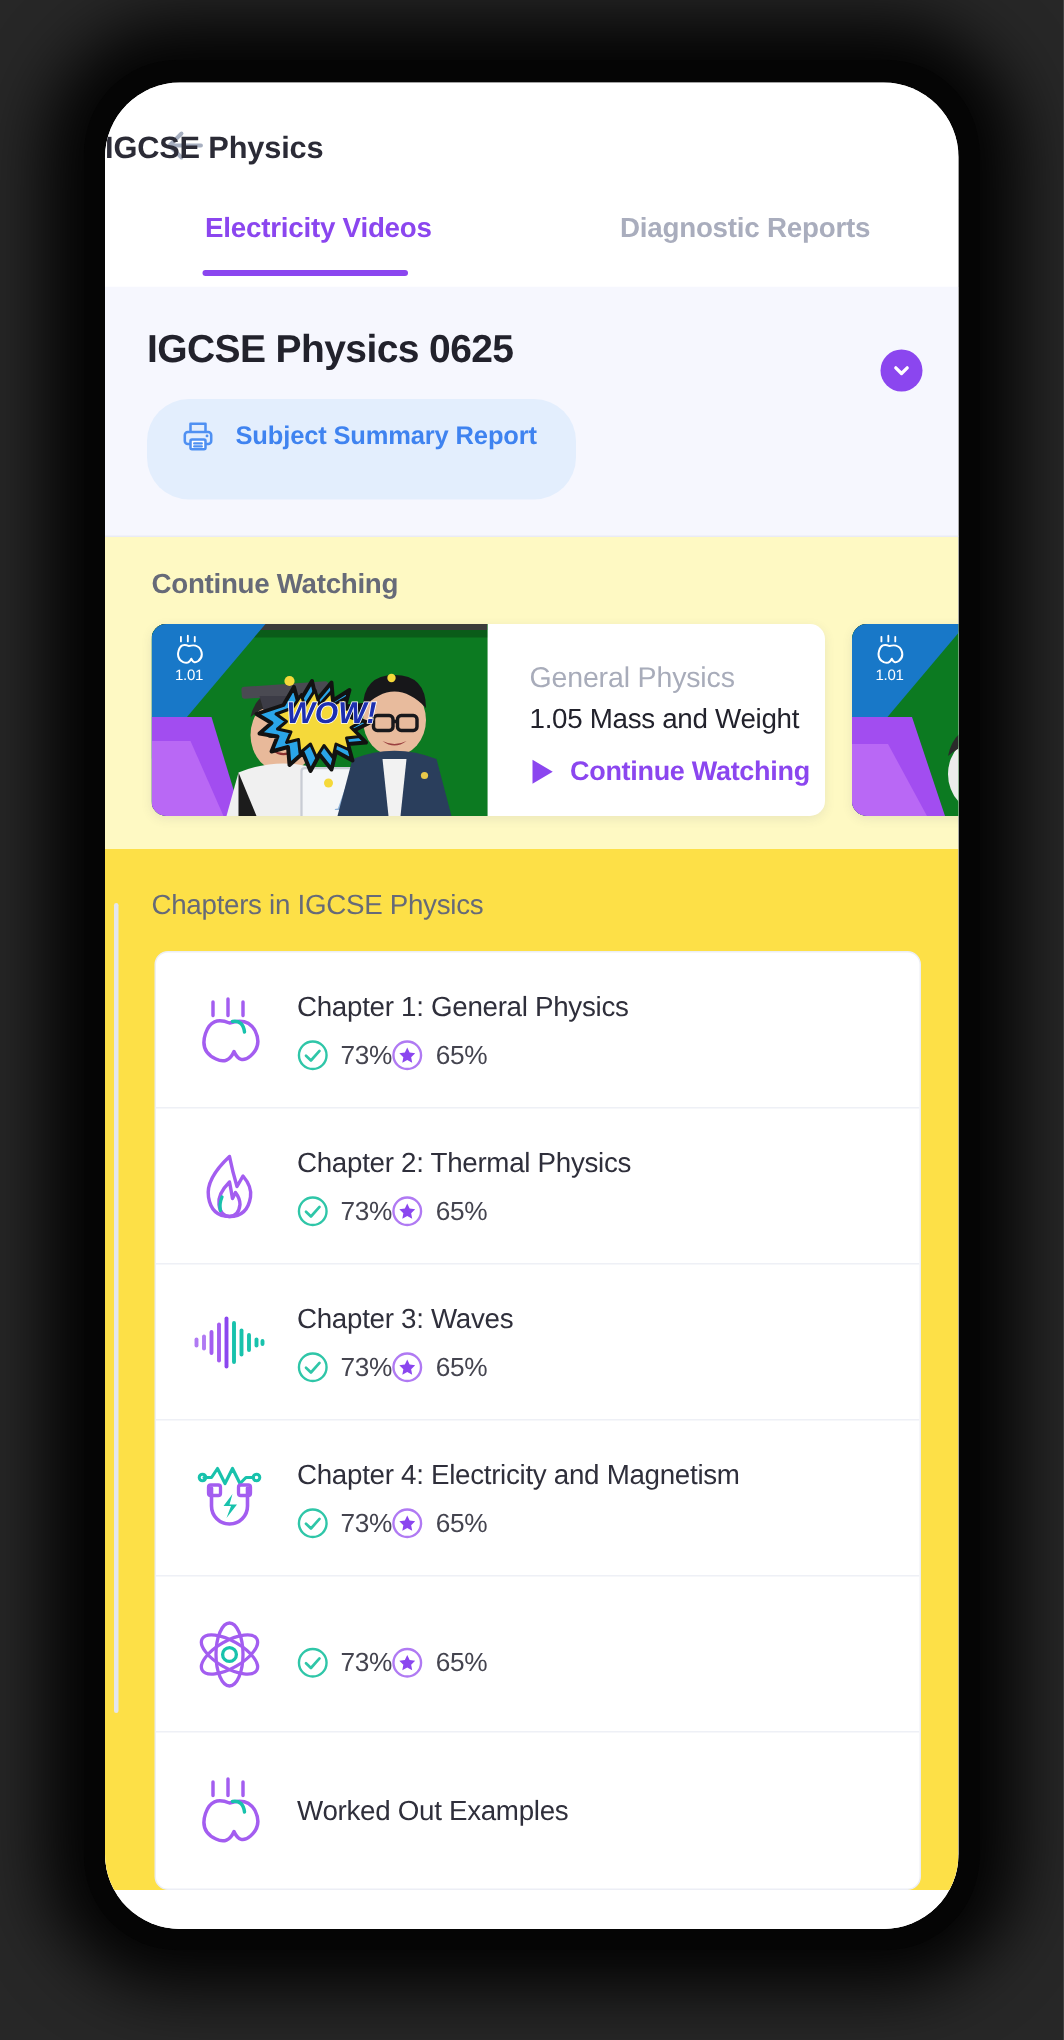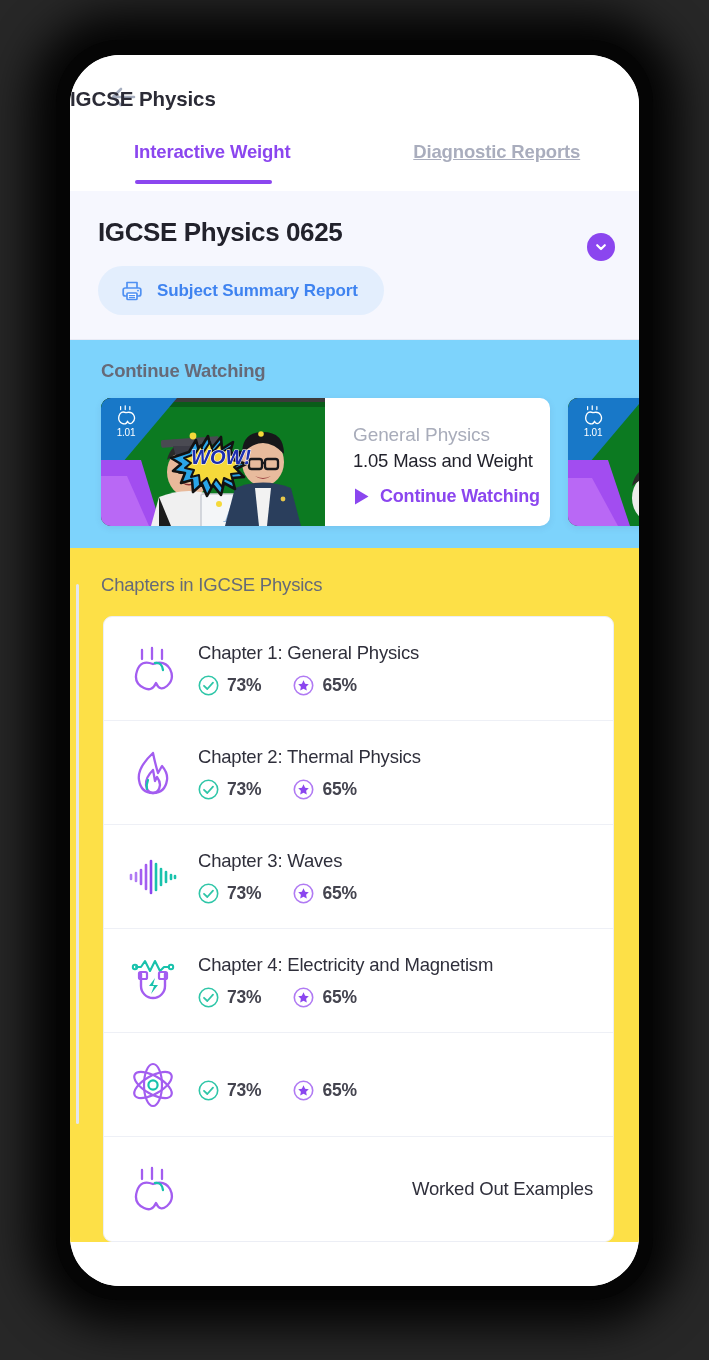--- a/index.html
+++ b/index.html
@@ -67,21 +67,21 @@
   .tab {
     flex: 1;
     text-align: center;
     font-size: 18.5px;
     font-weight: bold;
     padding-top: 8px;
     cursor: pointer;
     letter-spacing: -0.15px;
   }
   .tab.active { color: #8b46ef; }
-  .tab.inactive { color: #a9adbd; text-decoration: underline; }
+  .tab.inactive { color: #a9adbd; }
   .tab-underline {
     position: absolute;
     left: 65px; bottom: 7px;
     width: 137px; height: 4px;
     border-radius: 2px;
     background: #8b46ef;
   }
 
   
   .scroll-area {
@@ -111,21 +111,21 @@
     letter-spacing: -0.1px;
   }
   .subject-meta .dot { padding: 0 4px; font-size: 14px; vertical-align: 2px; }
   .report-btn {
     margin-top: 18px;
     display: inline-flex;
     align-items: center;
     gap: 13px;
     background: #e3eefd;
     border-radius: 28px;
-    padding: 13px 26px 12px 22px;
+    padding: 13px 26px 30px 22px;
     cursor: pointer;
   }
   .report-btn-label {
     font-size: 17px;
     font-weight: bold;
     color: #3f83f0;
     letter-spacing: -0.1px;
   }
   .expand-btn {
     position: absolute;
@@ -134,21 +134,21 @@
     border-radius: 50%;
     background: #8b46ef;
     display: flex;
     align-items: center;
     justify-content: center;
     cursor: pointer;
   }
 
   
   .cw-section {
-    background: #7dd3fc;
+    background: #fef9c3;
     padding: 20px 16px 22px 0;
   }
   .cw-heading {
     font-size: 18.5px;
     font-weight: bold;
     color: #666a78;
     padding: 0 0 16px 31px;
     letter-spacing: -0.2px;
   }
   .cw-rail {
@@ -246,39 +246,37 @@
   }
   .chapter-row {
     display: flex;
     align-items: center;
     gap: 18px;
     padding: 18px 20px 18px 22px;
     border-bottom: 1px solid #eef0f6;
     cursor: pointer;
     min-height: 104px;
   }
-  .chapter-row:last-child { border-bottom: none; text-align: right; }
+  .chapter-row:last-child { border-bottom: none; }
   .chapter-icon {
     width: 54px; height: 58px;
     flex-shrink: 0;
     display: flex;
     align-items: center;
     justify-content: center;
   }
   .chapter-body { flex: 1; }
   .chapter-name {
     font-size: 18.5px;
     color: #2f2f3b;
     letter-spacing: -0.2px;
   }
   .chapter-stats {
     margin-top: 11px;
     display: flex;
-    gap: 32px;
-    font-weight: bold;
   }
   .stat {
     display: flex;
     align-items: center;
     gap: 8px;
   }
   .stat-val {
     font-size: 17.5px;
     color: #44444f;
     letter-spacing: -0.2px;
@@ -294,21 +292,21 @@
     <div class="topbar">
       <div class="back-btn">
         <svg width="38" height="26" viewBox="0 0 38 26">
           <path d="M26 13 H5 M13 5 L5 13 L13 21" fill="none" stroke="#a7afc0" stroke-width="2.6" stroke-linecap="round" stroke-linejoin="round"></path>
         </svg>
       </div>
       <div class="page-title">IGCSE Physics</div>
     </div>
 
     <div class="tabs">
-      <div class="tab active">Interactive Weight</div>
+      <div class="tab active">Electricity Videos</div>
       <div class="tab inactive">Diagnostic Reports</div>
       <div class="tab-underline"></div>
     </div>
 
     <div class="scroll-area">
 
       <div class="subject-card">
         <div class="subject-title">IGCSE Physics 0625</div>
         <div class="report-btn">
           <svg width="24" height="24" viewBox="0 0 24 24">

